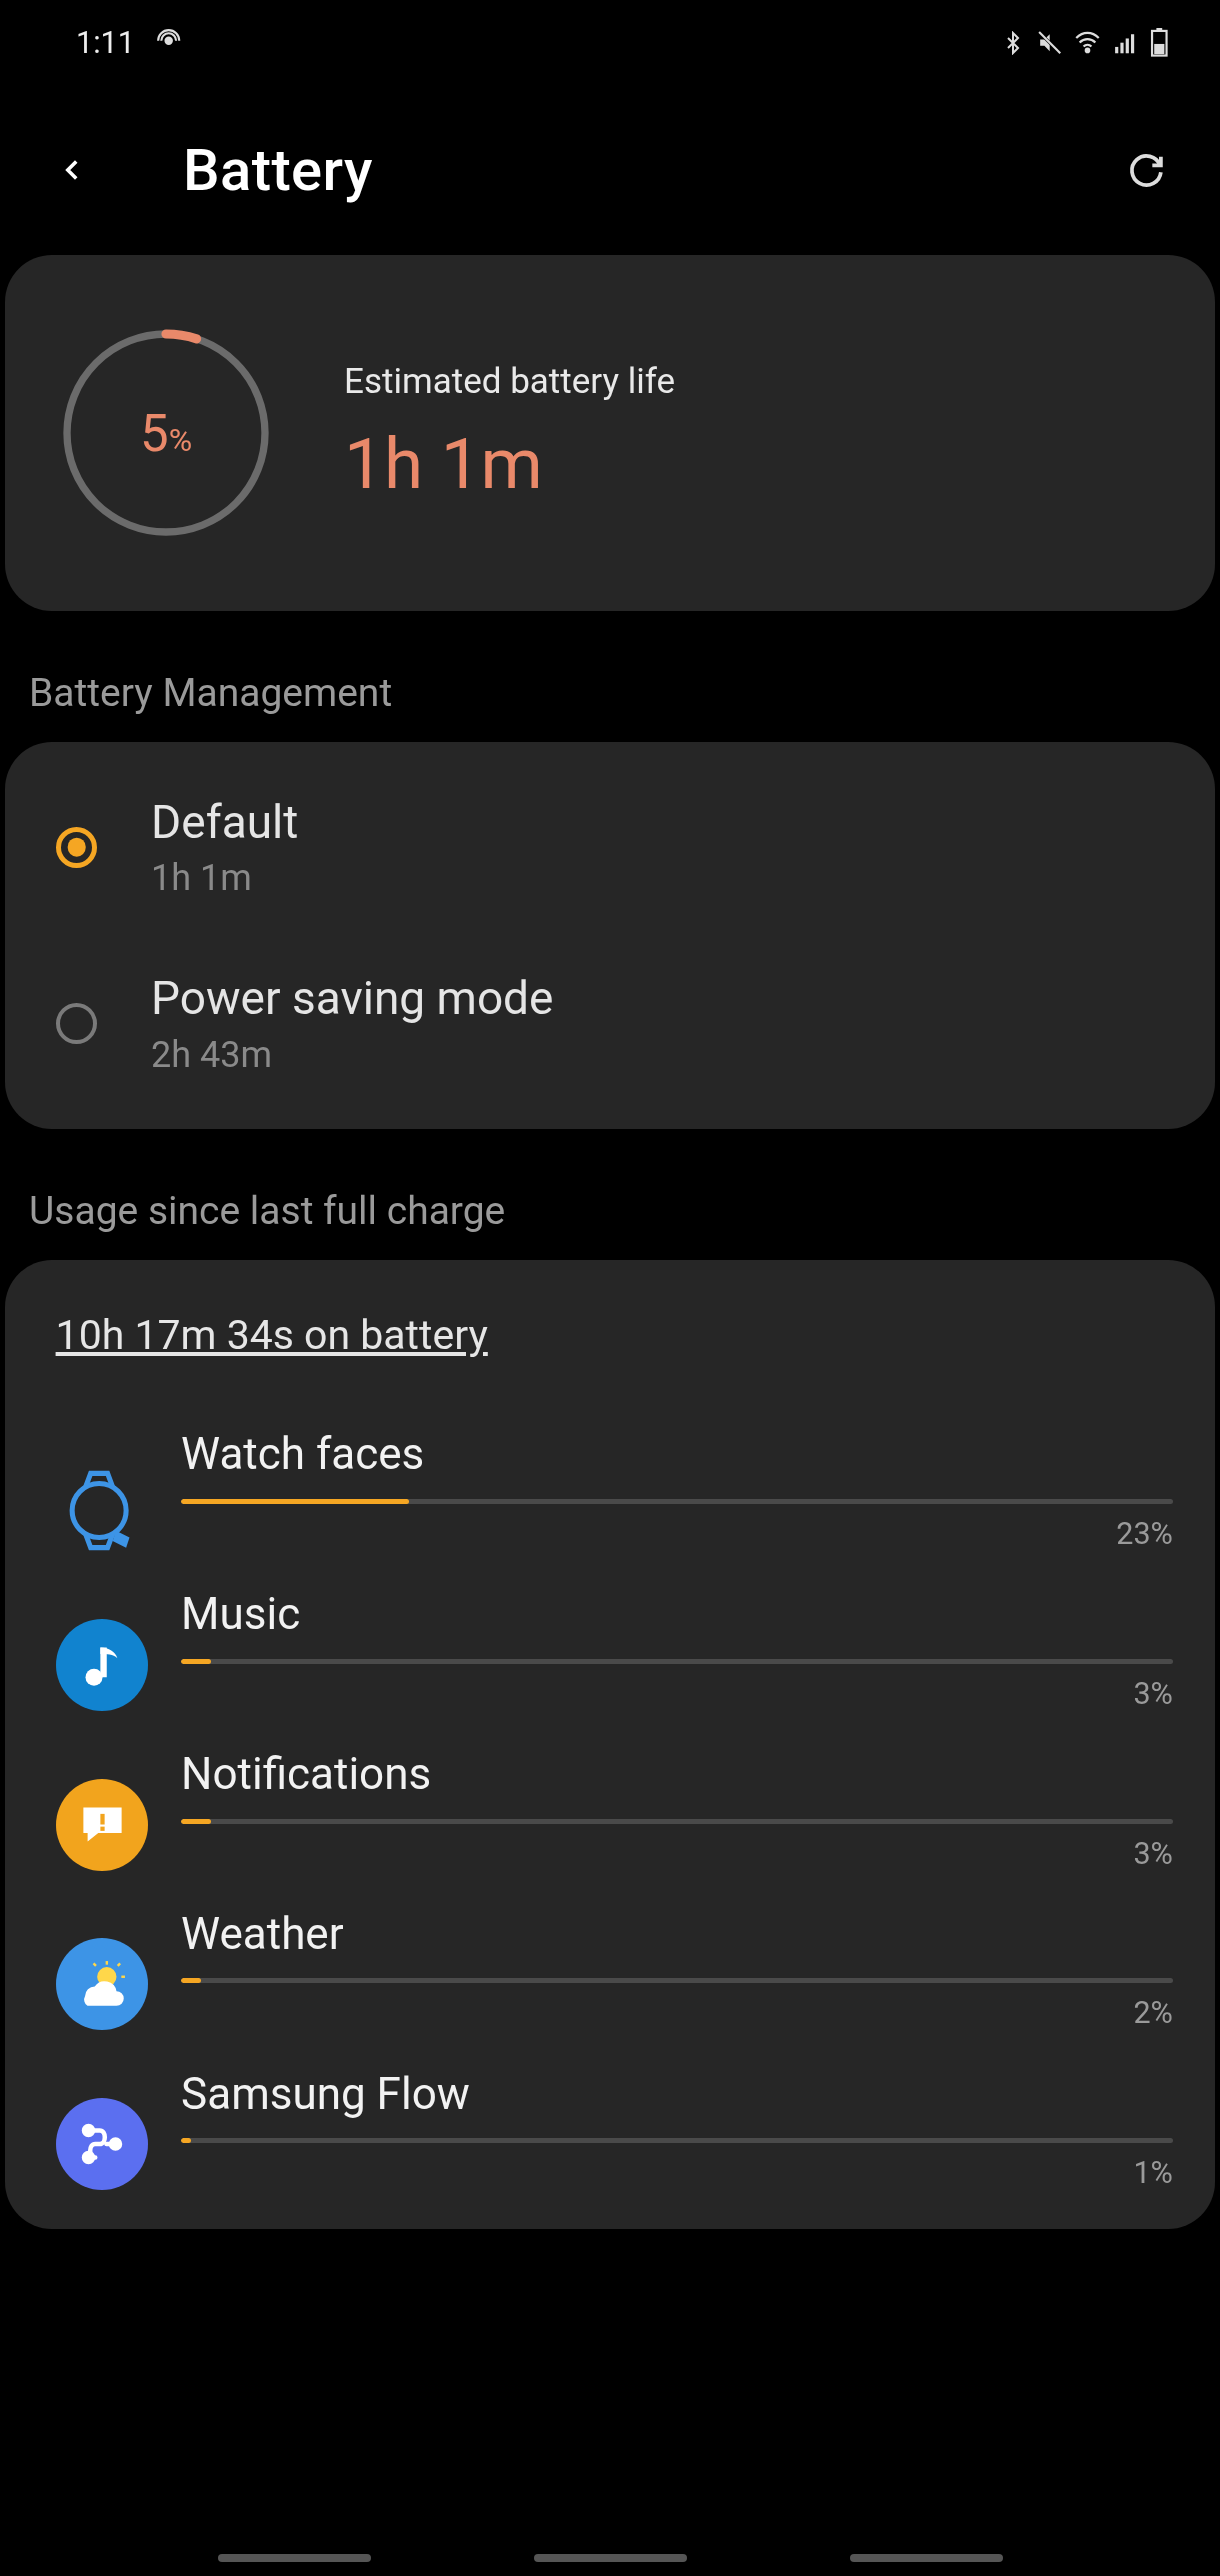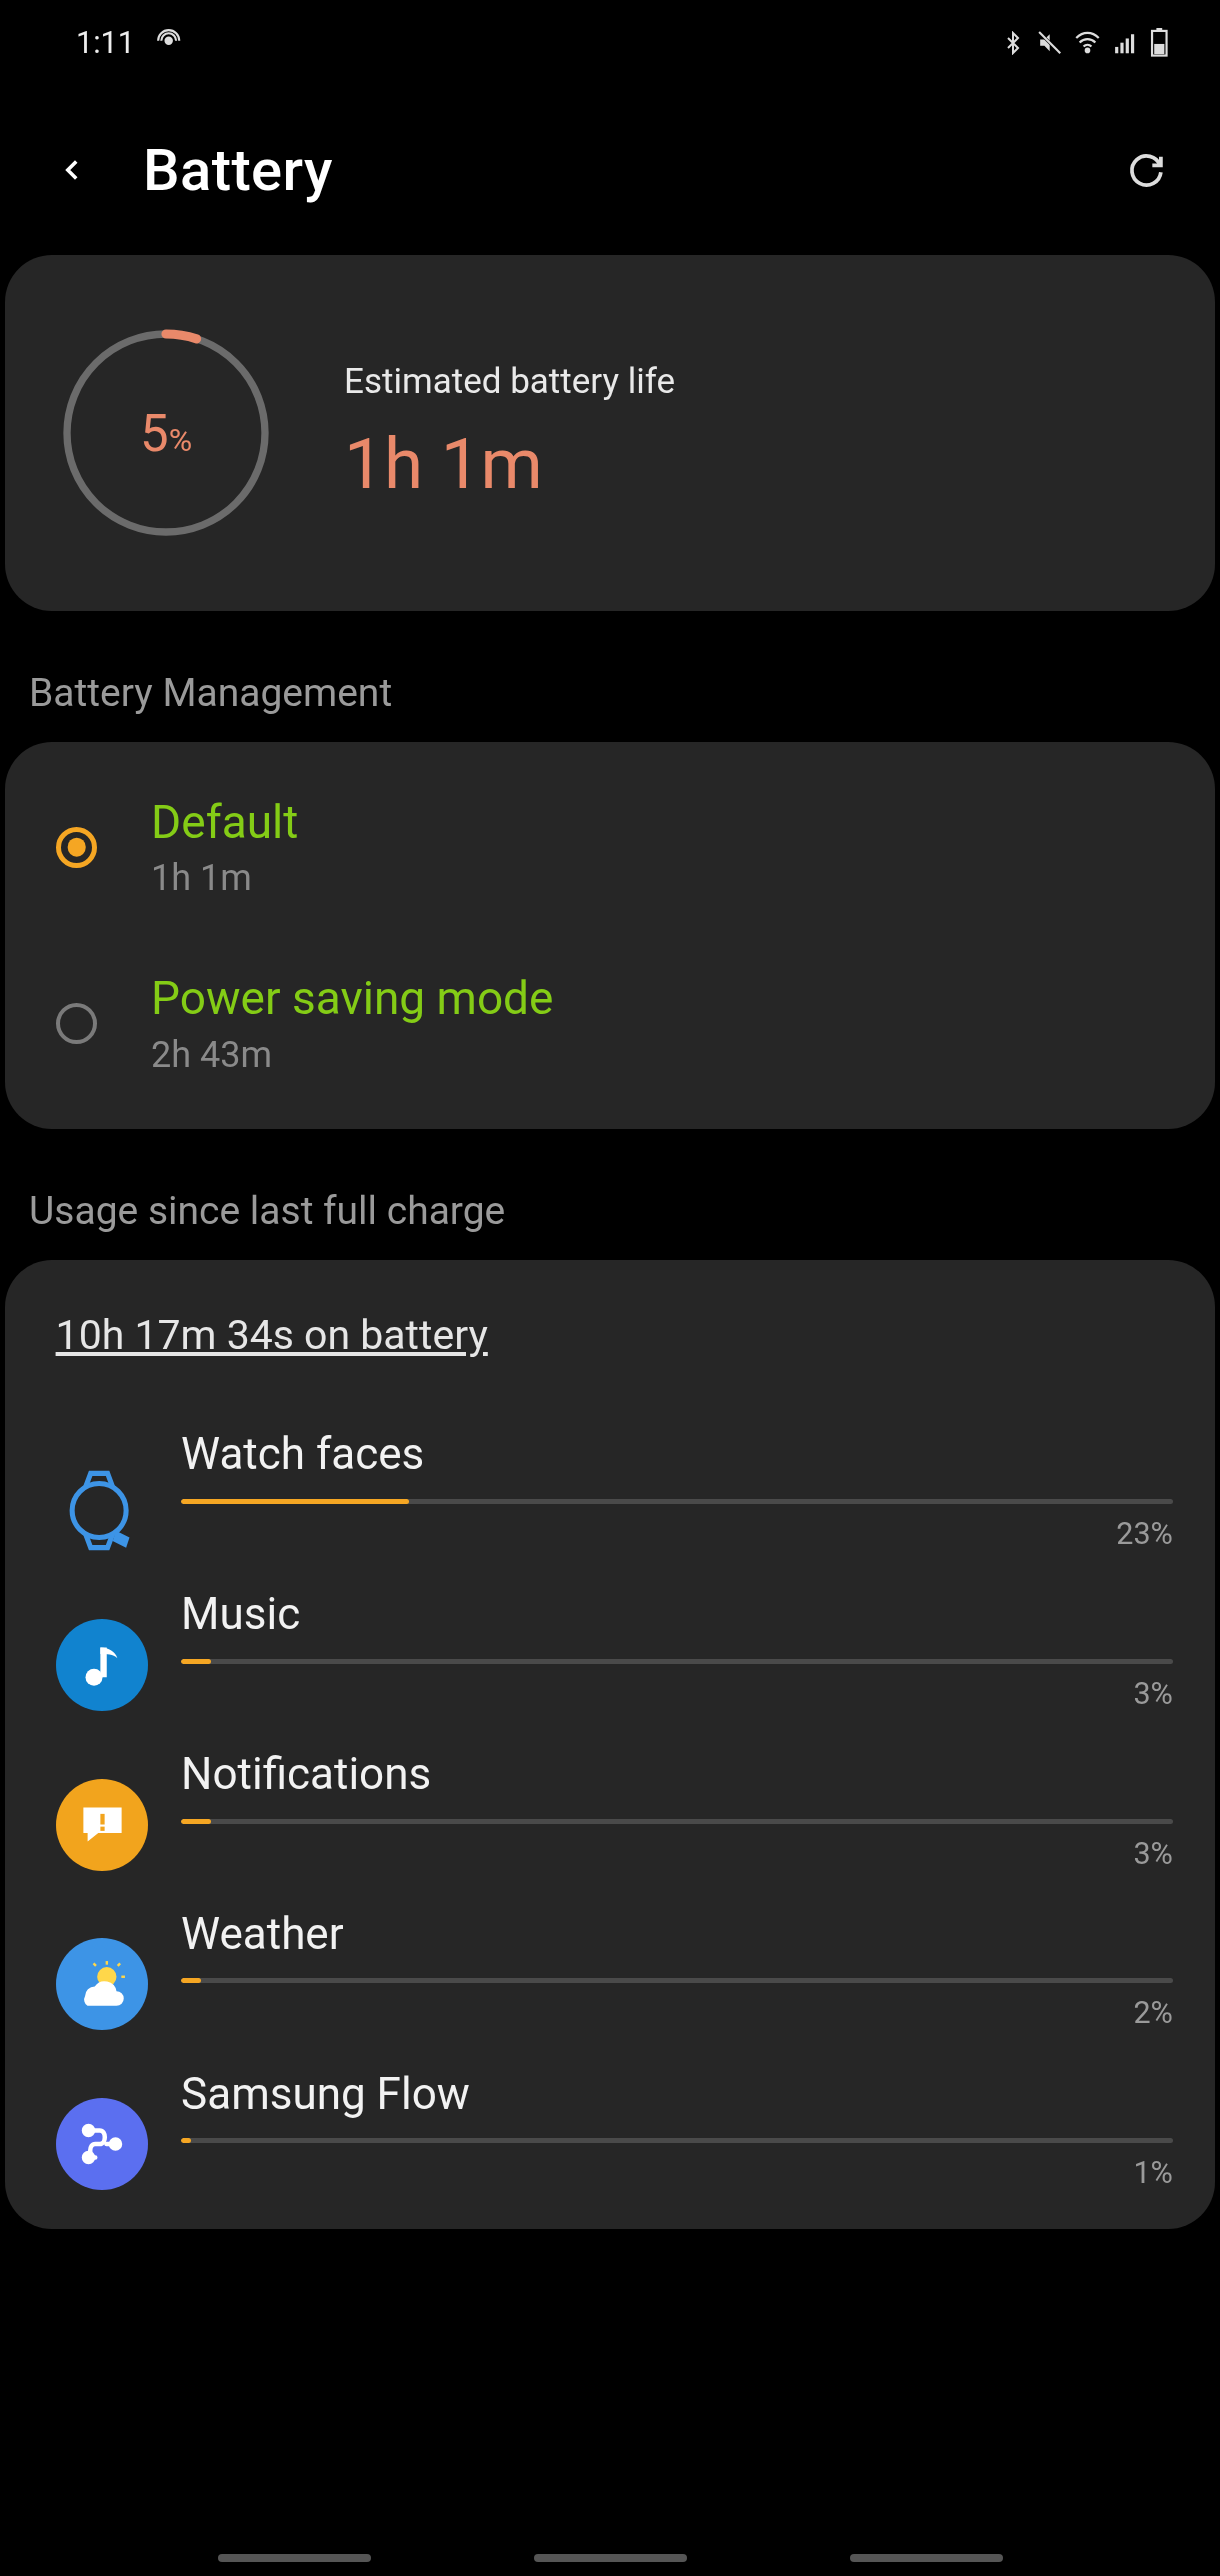--- a/index.html
+++ b/index.html
@@ -21,20 +21,21 @@
     color: #eee;
   }
   .status-left { display: flex; align-items: flex-end; gap: 21px; }
   .status-right { display: flex; align-items: center; gap: 12px; }
   .status-right svg { display: block; }
 
   .header {
     display: flex;
     align-items: center;
     padding: 51px 34px 51px 51px;
+    gap: 40px;
   }
   .header .back { width: 41px; height: 41px; display:flex; align-items:center; justify-content:center; }
   .header .title {
     font-size: 58px;
     font-weight: 500;
     margin-left: 51px;
     flex: 1;
     letter-spacing: 0.4px;
   }
   .header .refresh { width: 47px; height: 47px; display:flex; align-items:center; justify-content:center; margin-right: 17px; }
@@ -97,21 +98,21 @@
     position: absolute;
     top: 50%; left: 50%;
     width: 18.6px; height: 18.6px;
     background: #f5a623;
     border-radius: 50%;
     transform: translate(-50%, -50%);
   }
   .radio.unselected {
     border: 4.2px solid #7a7a7a;
   }
-  .mgmt-text .name { font-size: 46px; color: #84cc16; }
+  .mgmt-text .name { font-size: 46px; color: #e5e5e5; }
   .mgmt-text .sub { font-size: 36px; color: #8a8a8a; margin-top: 8.5px; }
 
   .usage-card { padding: 51px 42px 20.3px 42px; }
   .usage-time {
     font-size: 41px;
     color: #e6e6e6;
     margin-bottom: 51px;
     padding-left: 8.5px;
     text-decoration: underline;
   }

